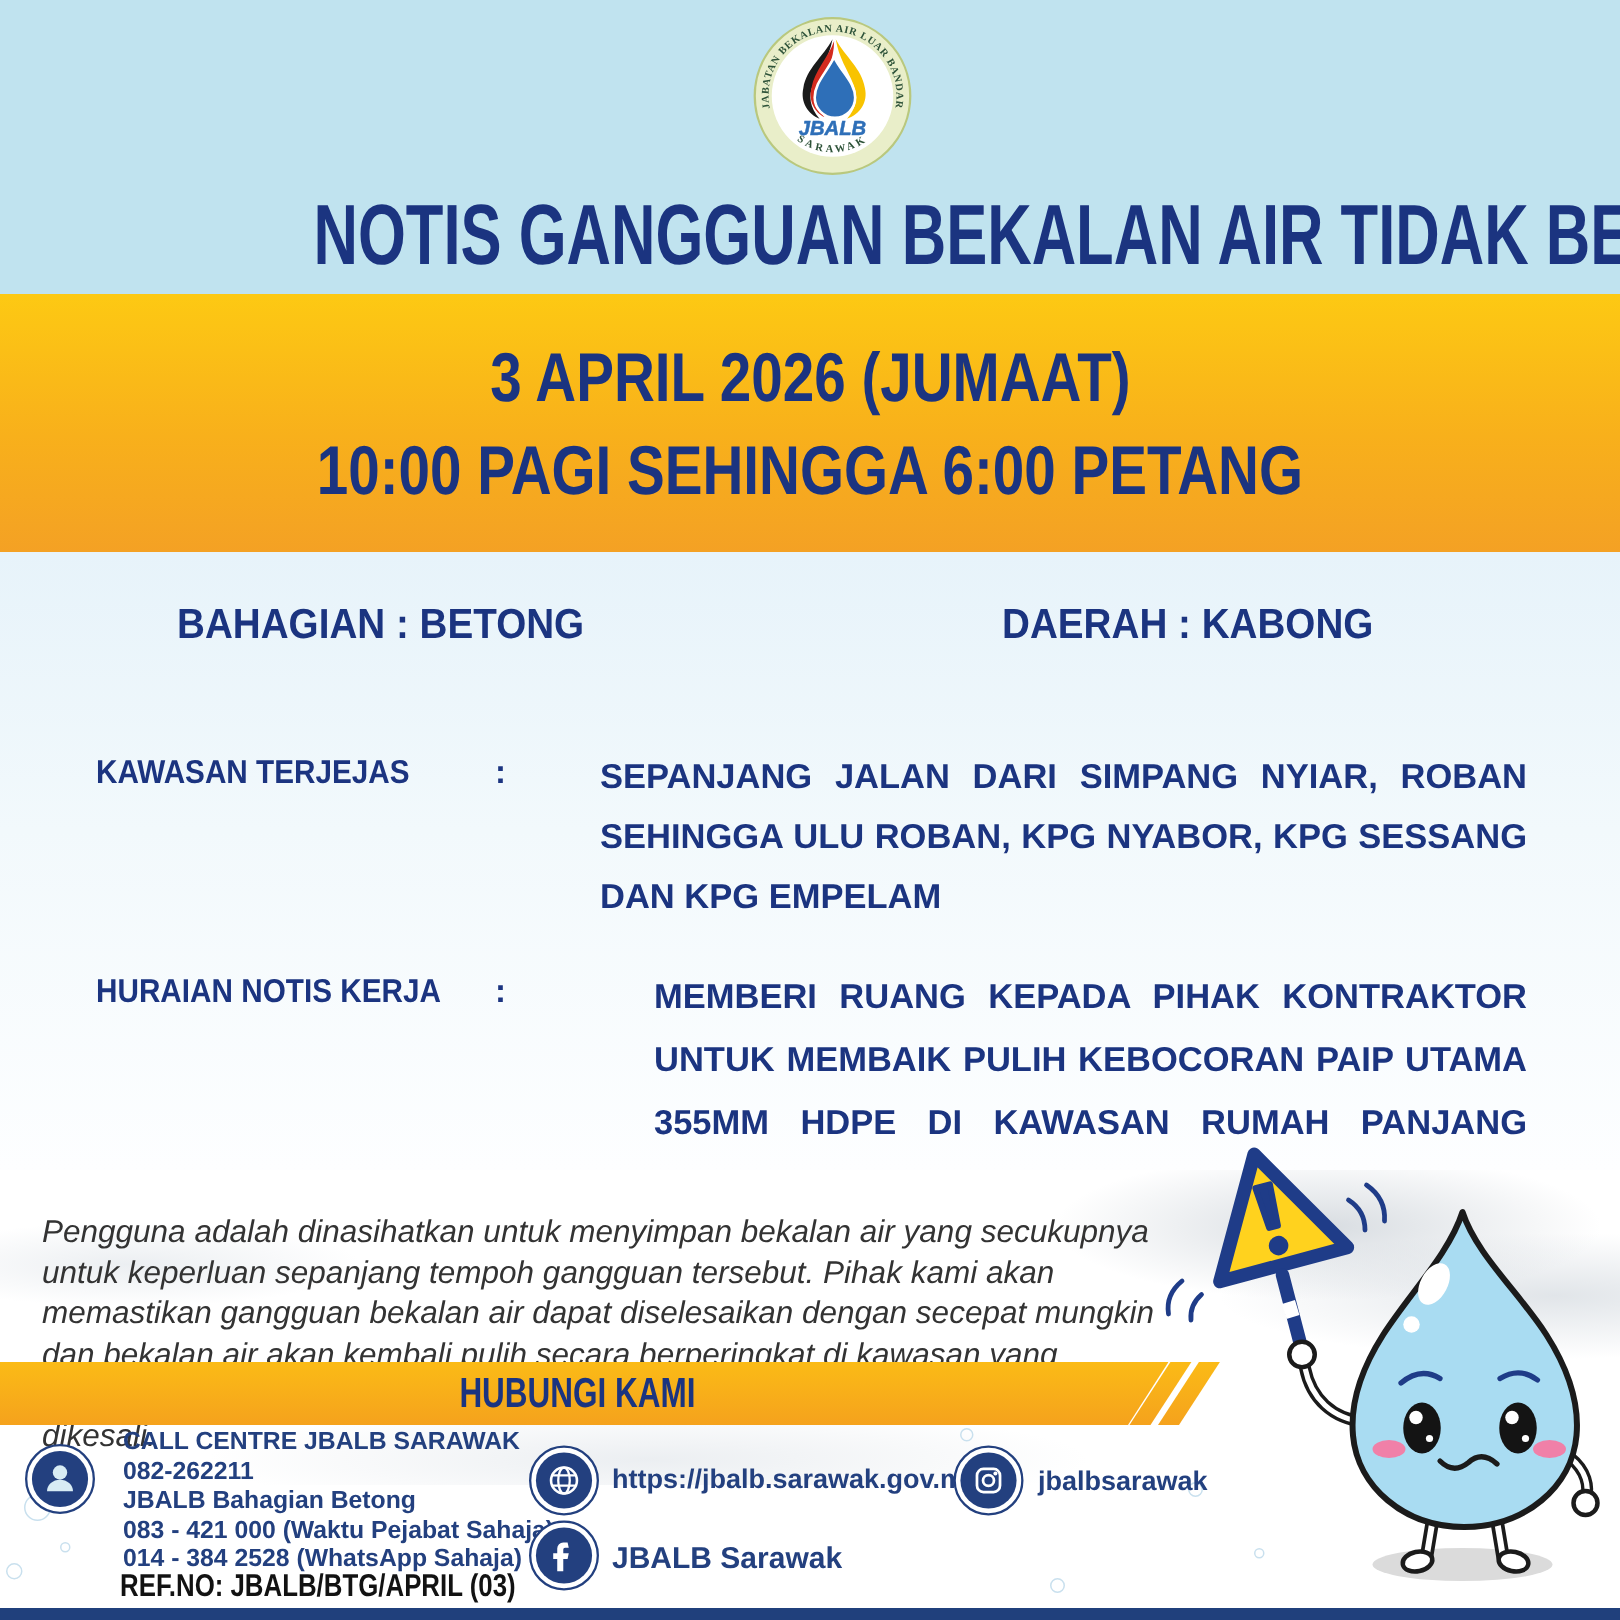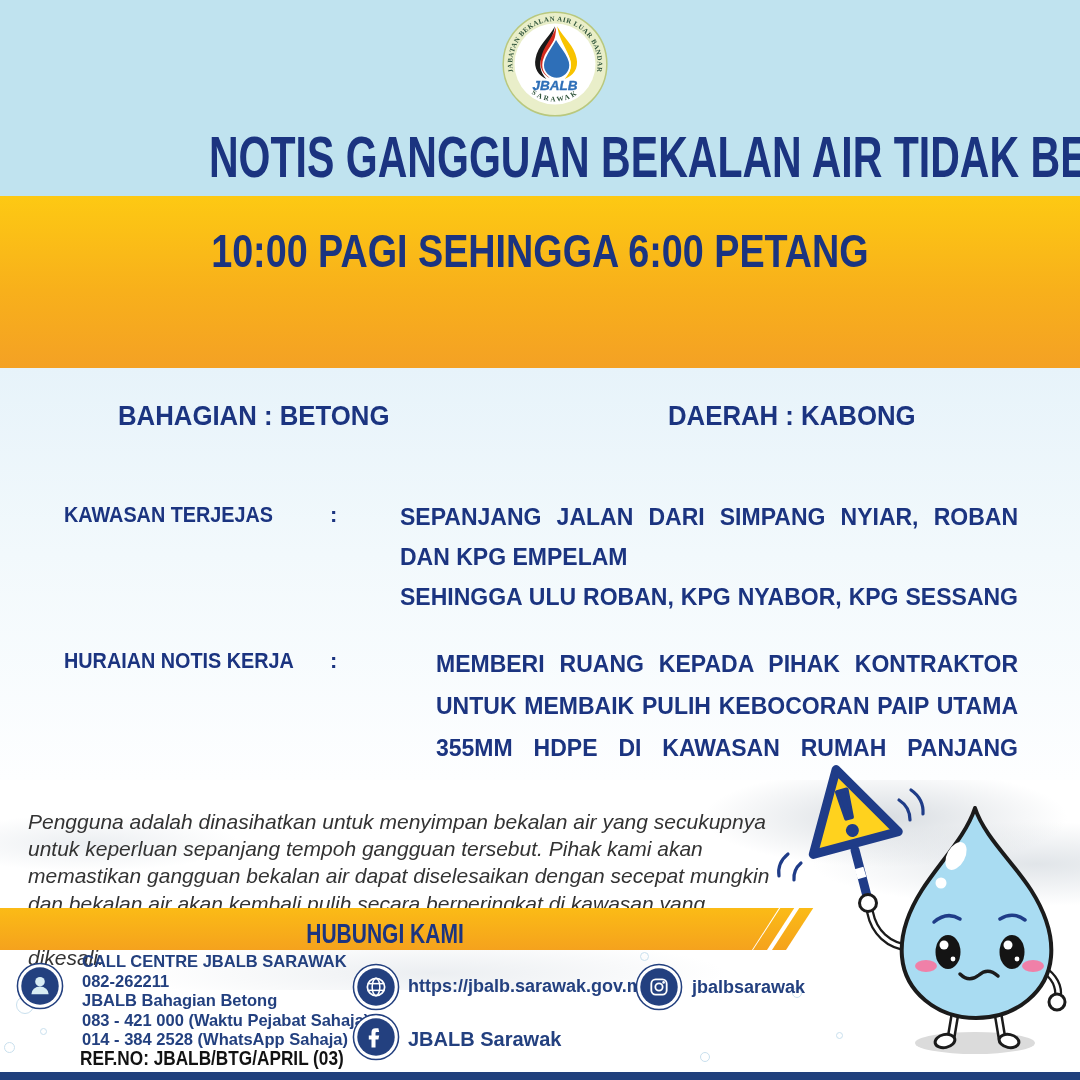--- a/index.html
+++ b/index.html
@@ -52,21 +52,21 @@
       radial-gradient(ellipse 220px 40px at 8% 30%, rgba(190,200,210,.30) 0%, rgba(190,200,210,0) 70%);
   }
   .advisory-text { left:28px; top:28px; width:752px; font-style:italic;
     color:#333; font-size:21px; line-height:27.2px; font-weight:500; }
 
   
   .contact-bar { left:0; top:908px; width:780px; height:42px;
     background:linear-gradient(180deg,#FBBB16,#F5A21D);
     clip-path:polygon(0 0, 779px 0, 752px 100%, 0 100%); }
   .contact-bar-text { position:absolute; left:0; top:0; width:770px; height:42px;
-    display:flex; align-items:flex-end; justify-content:center;
+    display:flex; align-items:center; justify-content:center;
     color:#1B3480; font-weight:bold; font-size:28px; white-space:nowrap; }
   .contact-bar-text .squeeze { display:inline-block; transform:scaleX(0.75); }
   .bar-stripe { top:908px; width:14px; height:42px;
     background:linear-gradient(180deg,#FBBB16,#F5A21D);
     transform:skewX(-33deg); transform-origin:0 100%; }
   .stripe-1 { left:753px; } .stripe-2 { left:772px; }
 
   
   .footer { left:0; top:950px; width:984px; height:122px; background:transparent; }
   .contact-icon { width:48px; height:48px; }
@@ -114,35 +114,36 @@
       <text x="50" y="74" text-anchor="middle" font-size="12.5" font-weight="bold" font-style="italic" fill="#2E6FB8" stroke="#2E6FB8" stroke-width="0.3">JBALB</text>
     </svg>
   </div>
 
   <div class="abs page-title">
     <span class="squeeze">NOTIS GANGGUAN BEKALAN AIR TIDAK BERJADUAL</span>
   </div>
 
   <div class="abs date-banner">
     <div class="lines">
+      <div><span class="squeeze">3 APRIL 2026 (JUMAAT)</span></div>
       <div><span class="squeeze">10:00 PAGI SEHINGGA 6:00 PETANG</span></div>
     </div>
   </div>
 
   <div class="abs body-section"></div>
 
   <div class="abs loc-bahagian">BAHAGIAN : BETONG</div>
   <div class="abs loc-daerah">DAERAH : KABONG</div>
 
   <div class="abs detail-label" style="left:64px; top:502px;">KAWASAN TERJEJAS</div>
   <div class="abs detail-colon" style="left:330px; top:502px;">:</div>
   <div class="abs detail-value kawasan-value" style="left:400px; top:500px;">
     <div class="jline">SEPANJANG JALAN DARI SIMPANG NYIAR, ROBAN</div>
+    <div class="jline">SEHINGGA ULU ROBAN, KPG NYABOR, KPG SESSANG</div>
     <div class="jline last">DAN KPG EMPELAM</div>
-    <div class="jline">SEHINGGA ULU ROBAN, KPG NYABOR, KPG SESSANG</div>
   </div>
 
   <div class="abs detail-label" style="left:64px; top:648px;">HURAIAN NOTIS KERJA</div>
   <div class="abs detail-colon" style="left:330px; top:648px;">:</div>
   <div class="abs detail-value huraian-value" style="left:400px; top:646px;">
     <div class="jline">MEMBERI RUANG KEPADA PIHAK KONTRAKTOR</div>
     <div class="jline">UNTUK MEMBAIK PULIH KEBOCORAN PAIP UTAMA</div>
     <div class="jline">355MM HDPE DI KAWASAN RUMAH PANJANG</div>
     <div class="jline last">BAROH, ROBAN</div>
   </div>

